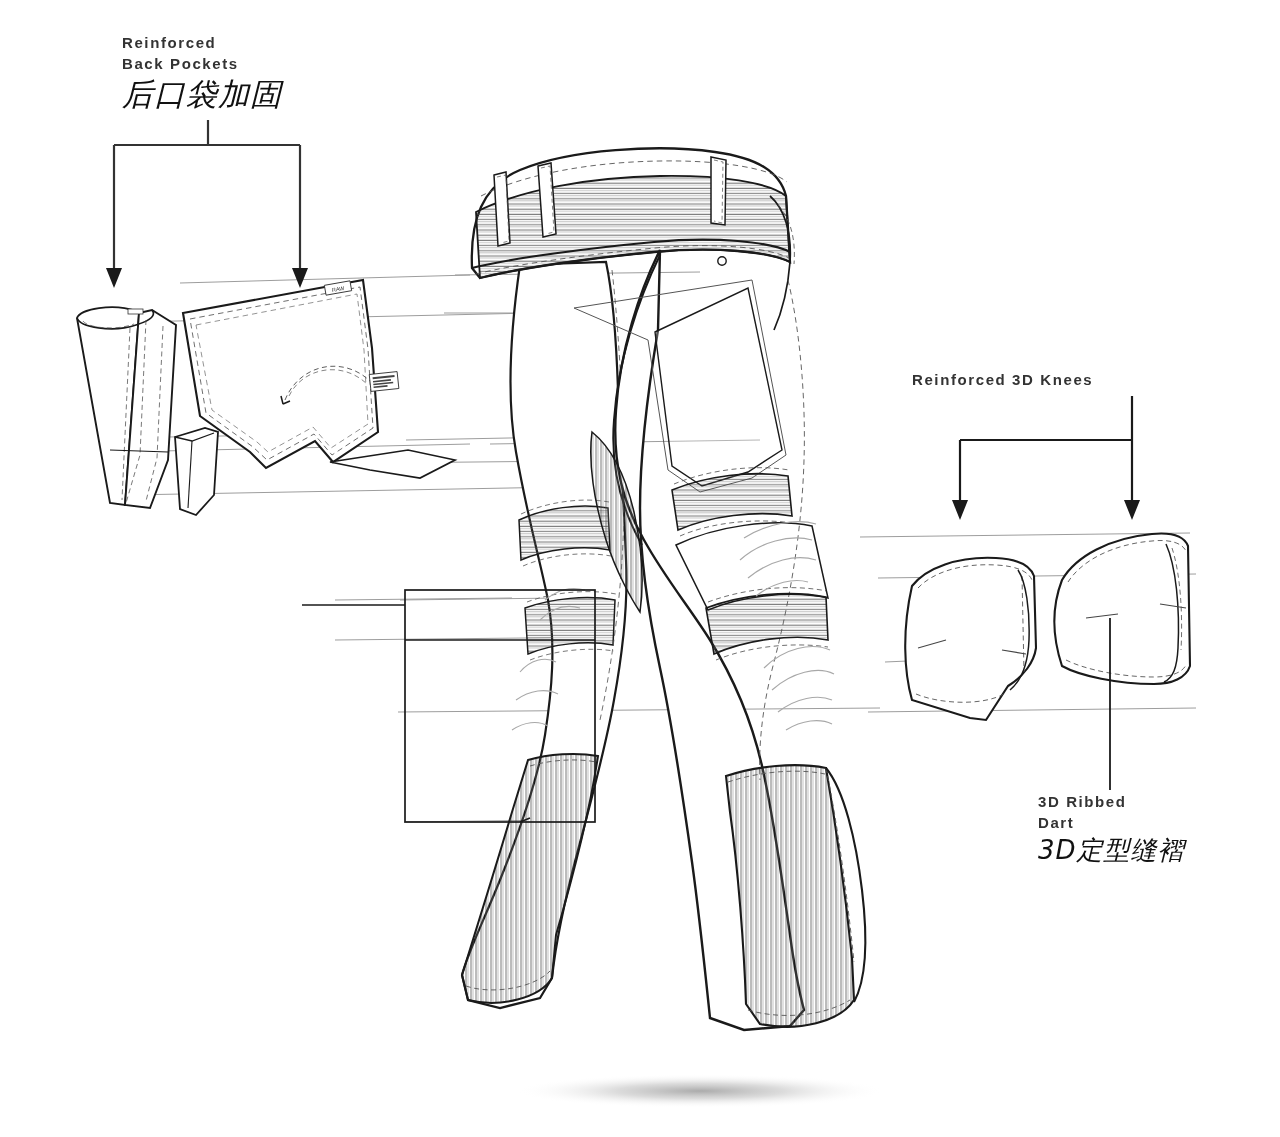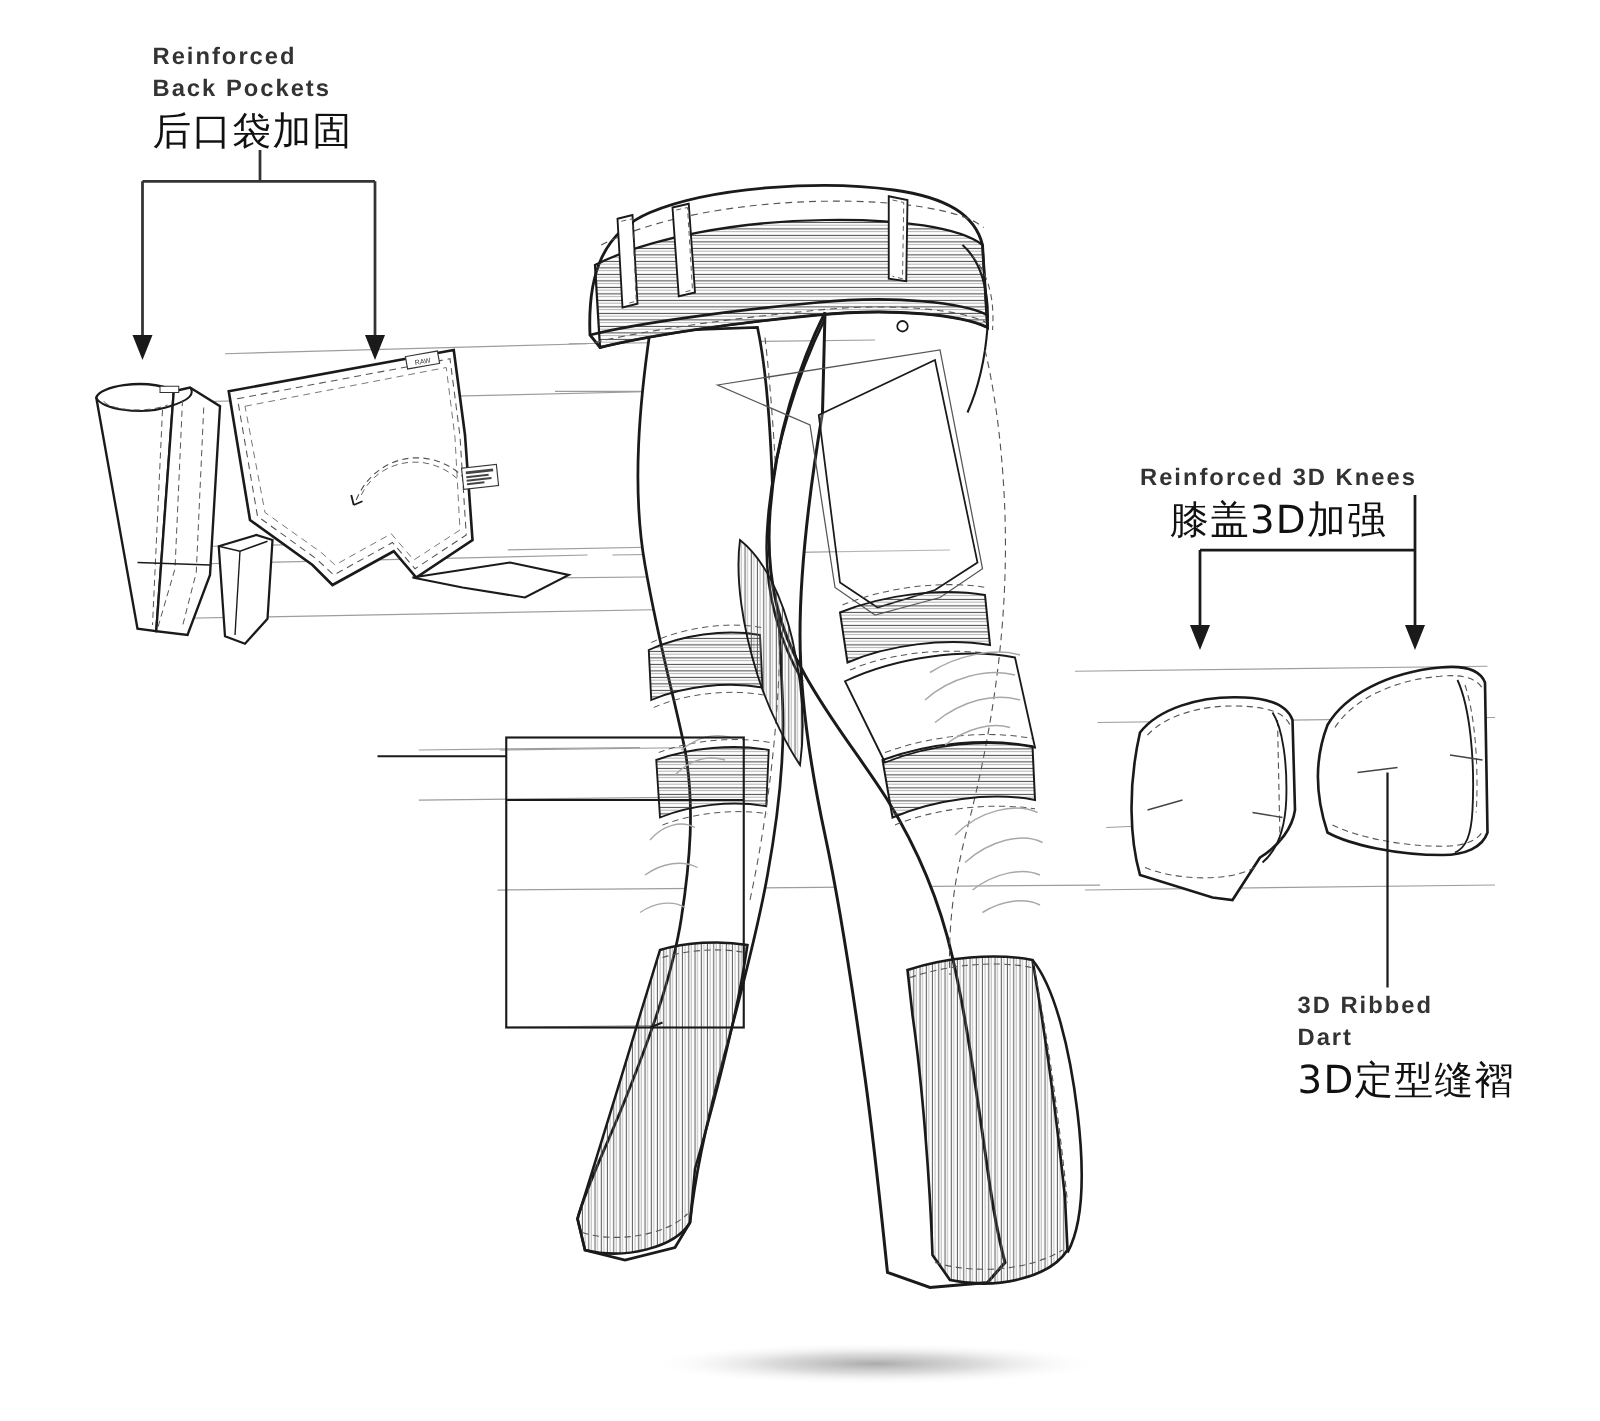--- a/index.html
+++ b/index.html
@@ -5,29 +5,30 @@
   html,body{margin:0;padding:0;background:#ffffff;}
   body{
     font-family:"Liberation Sans","DejaVu Sans",sans-serif;
     width:1280px;height:1137px;overflow:hidden;position:relative;
   }
   #stage{position:relative;width:1280px;height:1137px;background:#fff;}
   #art{position:absolute;left:0;top:0;width:1280px;height:1137px;}
 
   .callout{position:absolute;}
   .eng{
-    font-size:19px;font-weight:bold;color:#333333;
+    font-size:15px;font-weight:bold;color:#333333;
     letter-spacing:1.6px;line-height:1.38;white-space:pre-line;
   }
   .cn{
     font-size:31px;font-weight:500;color:#111111;
     letter-spacing:1px;line-height:1.2;margin-top:2px;
     font-family:"DejaVu Sans","Liberation Sans",sans-serif;
+    font-style:italic;
   }
-  .cn.small{font-size:31px;text-align:right;}
+  .cn.small{font-size:26px;text-align:right;}
 
   #c-backpockets{left:122px;top:33px;}
   #c-knees{left:912px;top:370px;text-align:center;}
   #c-ribbed{left:108px;top:592px;}
   #c-dart{left:1038px;top:792px;text-align:left;}
   #c-dart .eng{letter-spacing:1.6px;}
 
   #watermark{
     position:absolute;left:812px;top:1068px;
     font-size:31px;letter-spacing:0.5px;white-space:nowrap;
@@ -334,21 +335,20 @@
   </svg>
 
   <div class="callout" id="c-backpockets">
     <div class="eng">Reinforced
 Back Pockets</div>
     <div class="cn">后口袋加固</div>
   </div>
 
   <div class="callout" id="c-knees">
     <div class="eng">Reinforced 3D Knees</div>
-    <div class="cn">膝盖3D加强</div>
   </div>
 
 
   <div class="callout" id="c-dart">
     <div class="eng">3D Ribbed
 Dart</div>
     <div class="cn small">3D定型缝褶</div>
   </div>
 
 

